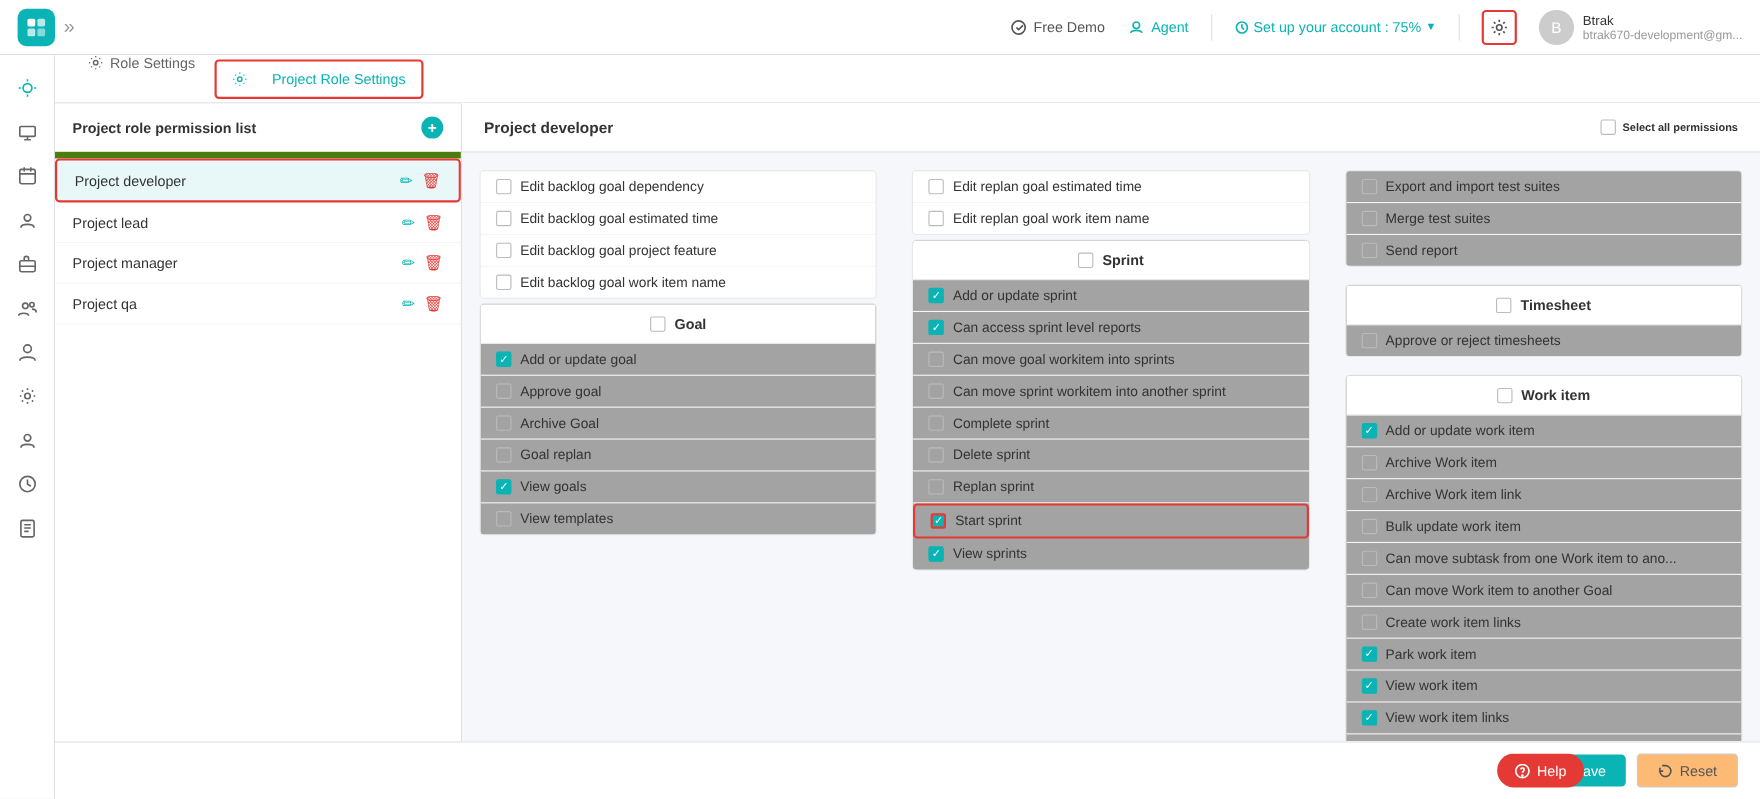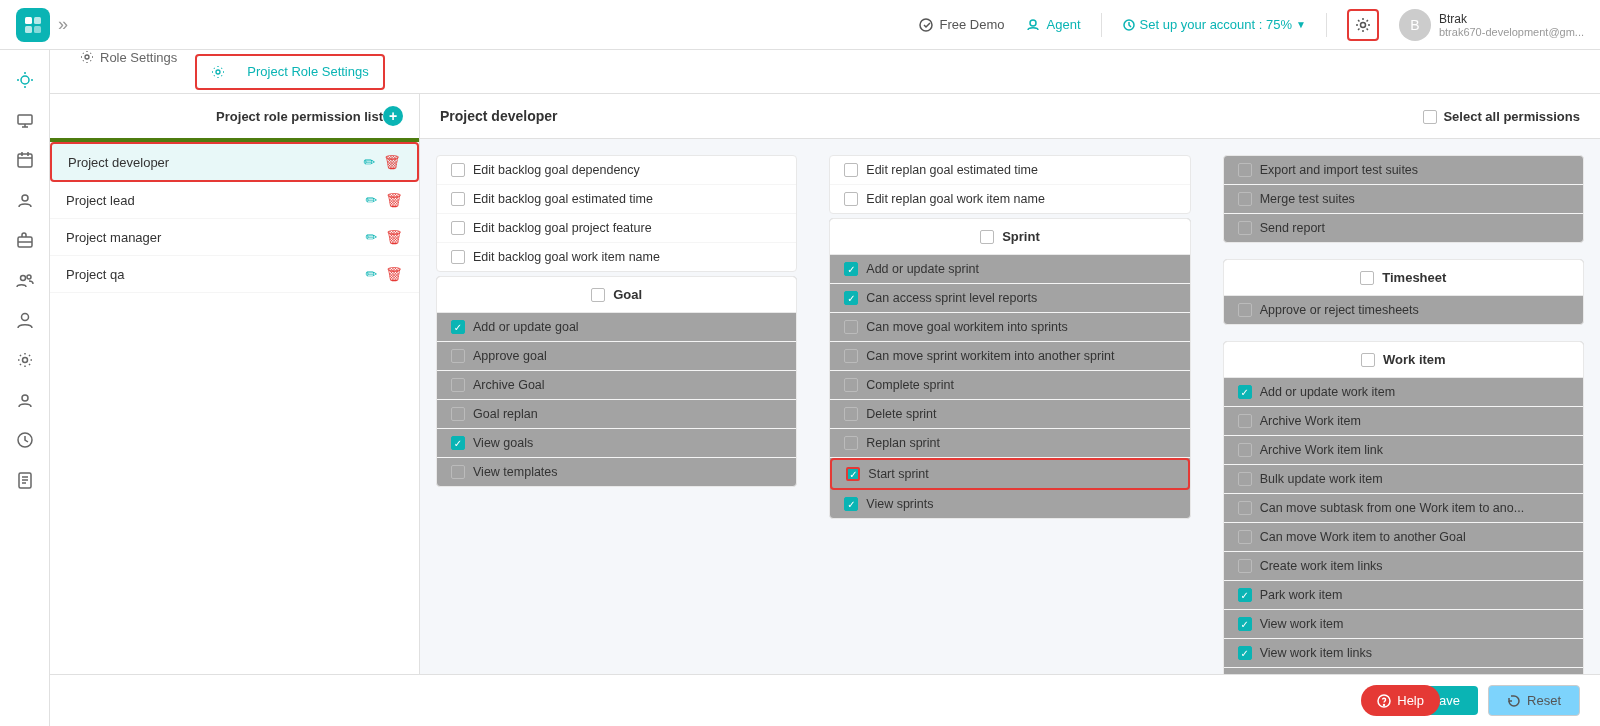--- a/index.html
+++ b/index.html
@@ -69,22 +69,22 @@
     .content {
       display: flex; flex: 1; overflow: hidden;
     }
 
     
     .role-panel {
       width: 370px; background: #fff; border-right: 1px solid #e0e0e0;
       display: flex; flex-direction: column; overflow: hidden;
     }
     .role-panel-header {
-      display: flex; align-items: center; justify-content: flex-end;
-      padding: 12px 16px; border-bottom: 4px solid #4d7c0f;
+      display: flex; align-items: center; justify-content: space-between;
+      padding: 12px 16px; border-bottom: 6px solid #4d7c0f;
       font-weight: 700; font-size: 13px;
     }
     .role-panel-add {
       width: 20px; height: 20px; background: #0ab4b4; border-radius: 50%;
       display: flex; align-items: center; justify-content: center;
       color: #fff; cursor: pointer; font-size: 14px;
     }
     .role-item {
       display: flex; align-items: center; justify-content: space-between;
       padding: 10px 16px; cursor: pointer; border-bottom: 1px solid #f5f5f5;
@@ -96,21 +96,21 @@
 
     
     .permissions-panel {
       flex: 1; overflow-y: auto; background: #f5f7fa; padding: 0;
     }
     .permissions-header {
       display: flex; align-items: center; justify-content: space-between;
       padding: 14px 20px; background: #fff; border-bottom: 1px solid #e0e0e0;
       font-weight: 600; font-size: 14px;
     }
-    .select-all-label { display: flex; align-items: flex-end; gap: 6px; font-size: 13px; font-weight: 600; }
+    .select-all-label { display: flex; align-items: center; gap: 6px; font-size: 10px; font-weight: 600; }
 
     .permissions-grid {
       display: grid; grid-template-columns: 1fr 1fr 1fr;
       gap: 0; padding: 0;
     }
     .perm-column { display: flex; flex-direction: column; gap: 0; padding: 16px; }
 
     .perm-section {
       background: #a3a3a3; border: 1px solid #e8e8e8; border-radius: 4px;
       margin-bottom: 16px; overflow: hidden;
@@ -142,21 +142,21 @@
       position: fixed; bottom: 0; right: 0; left: 50px;
       background: #fff; border-top: 1px solid #e0e0e0;
       display: flex; align-items: center; justify-content: flex-end;
       padding: 10px 20px; gap: 10px; z-index: 99;
     }
     .btn-save {
       background: #0ab4b4; color: #fff; border: none; border-radius: 4px;
       padding: 7px 18px; cursor: pointer; font-size: 13px; display: flex; align-items: center; gap: 6px;
     }
     .btn-reset {
-      background: #7dd3fc; color: #555; border: 1px solid #ccc; border-radius: 4px;
+      background: #fdba74; color: #555; border: 1px solid #ccc; border-radius: 4px;
       padding: 7px 18px; cursor: pointer; font-size: 13px; display: flex; align-items: center; gap: 6px;
     }
     .btn-help {
       position: fixed; bottom: 10px; right: 160px;
       background: #e53935; color: #fff; border: none; border-radius: 20px;
       padding: 8px 16px; cursor: pointer; font-size: 13px; display: flex; align-items: center; gap: 6px;
     }
     .setup-account { display: flex; align-items: center; gap: 4px; color: #0ab4b4; cursor: pointer; font-size: 13px; }
     .chevron { font-size: 10px; }
 

